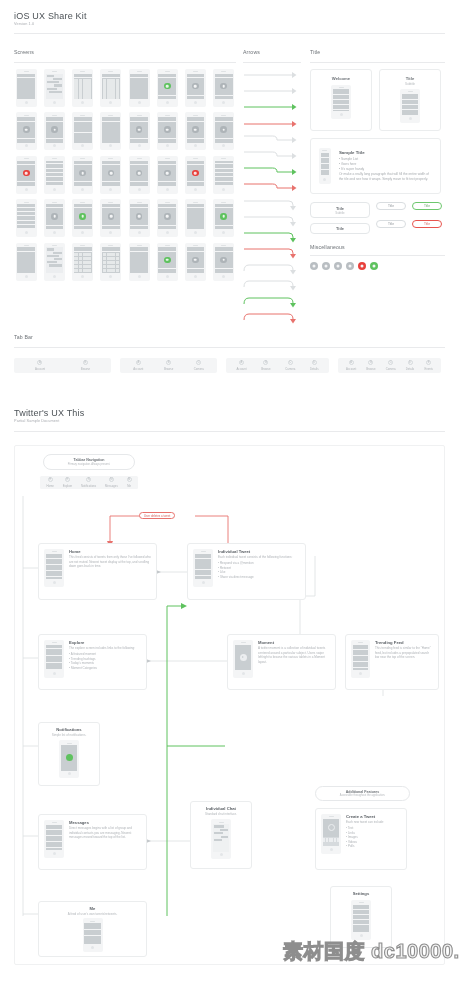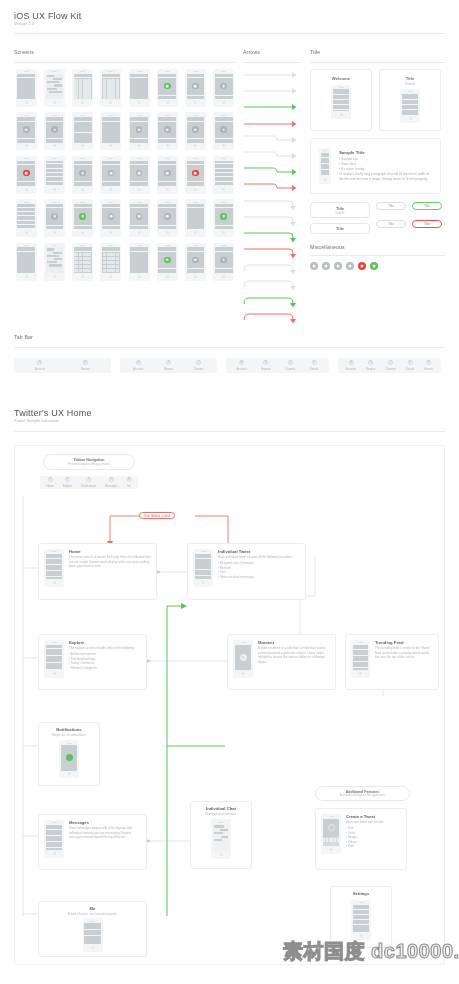--- a/index.html
+++ b/index.html
@@ -148,21 +148,21 @@
         white-space: nowrap; }
   .wm.left { left: 13px; top: 938px; }
   .wm.right { left: 283px; top: 938px; }
 </style>
 </head>
 <body>
 
 <div class="page">
 
   <div class="hdr">
-    <div class="h1">iOS UX Flow Kit</div>
+    <div class="h1">iOS UX Share Kit</div>
     <div class="subtitle">Version 1.0</div>
   </div>
   <div class="rule hdr-rule"></div>
 
   <div class="sec-row">
 
     <div class="sec-screens">
       <div class="sec-head">
         <div class="sect-label">Screens</div>
         <div class="rule"></div>
@@ -1152,21 +1152,21 @@
           </div>
           <div class="titem">
             <div class="ticon">E</div>
             <div class="tlabel">Events</div>
           </div>
         </div>
       </div>
   </div>
 
   <div class="s2">
-    <div class="h1">Twitter's UX Home</div>
+    <div class="h1">Twitter's UX This</div>
     <div class="subtitle">Partial Sample Document</div>
     <div class="rule"></div>
   </div>
 
   <div class="flowbox">
 
     <svg class="flowsvg" width="431" height="520">
       <g fill="none" stroke="#dcdfe1" stroke-width="0.8">
 
         <path d="M8,50 L8,470"></path>

